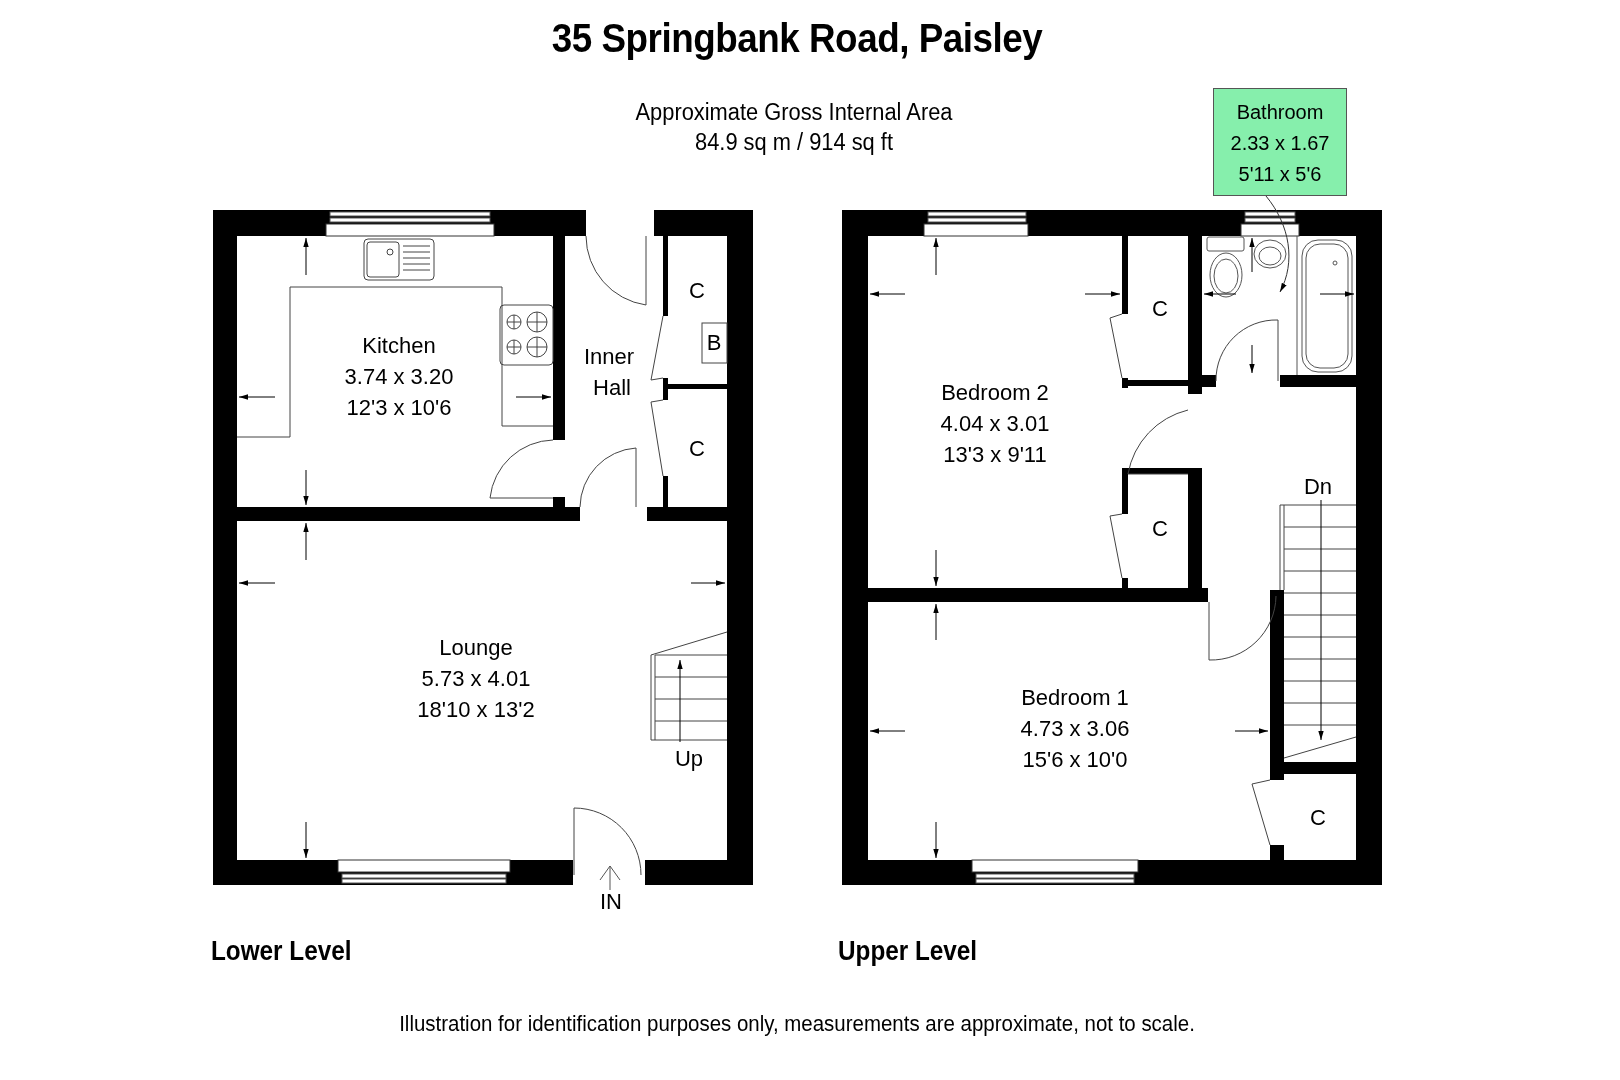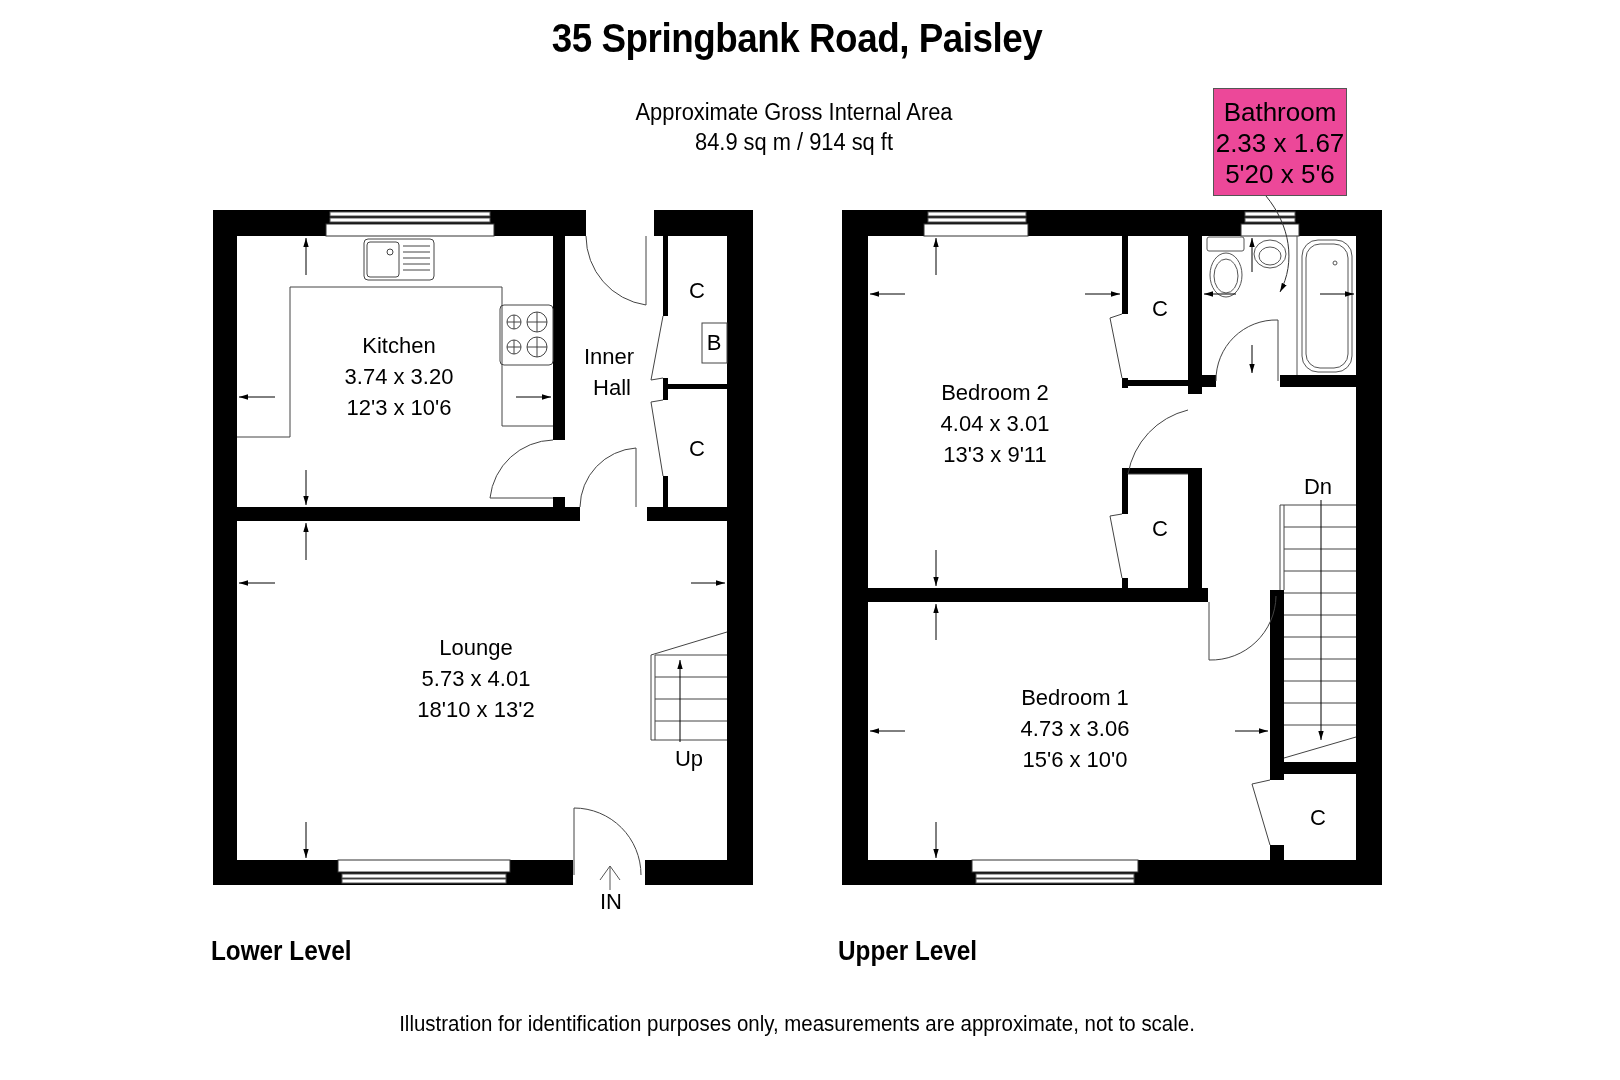--- a/index.html
+++ b/index.html
@@ -11,22 +11,22 @@
     .gia { position: absolute; left: 594px; width: 400px; text-align: center; top: 97px;
            font-size: 23px; line-height: 30px; transform: scaleX(0.95); }
     .level { position: absolute; top: 936px; font-weight: bold; font-size: 27px;
              transform: scaleX(0.9); transform-origin: 0 0; }
     .disclaimer { position: absolute; left: 0; width: 1594px; top: 1011px; text-align: center;
                   font-size: 22px; transform: scaleX(0.93); transform-origin: 797px 0; }
     svg.plan { position: absolute; left: 0; top: 0; }
     .room-label { font-family: "Liberation Sans", sans-serif; font-size: 22px; fill: #000; }
     .small-label { font-family: "Liberation Sans", sans-serif; font-size: 22px; fill: #000; }
     .callout { position: absolute; left: 1213px; top: 88px; width: 134px; height: 108px;
-               border: 1.5px solid #555; background: #ec4899; text-align: center;
-               font-size: 26px; line-height: 31px; padding-top: 8px; box-sizing: border-box; }
+               border: 1.5px solid #555; background: #86efac; text-align: center;
+               font-size: 20px; line-height: 31px; padding-top: 8px; box-sizing: border-box; }
   </style>
 </head>
 <body>
 
 <div class="title">35 Springbank Road, Paisley</div>
 <div class="gia">
   <div>Approximate Gross Internal Area</div>
   <div>84.9 sq m / 914 sq ft</div>
 </div>
 
@@ -282,19 +282,19 @@
     <text class="room-label" x="1075" y="736" text-anchor="middle">4.73 x 3.06</text>
     <text class="room-label" x="1075" y="767" text-anchor="middle">15'6 x 10'0</text>
 
     <text class="small-label" x="1318" y="494" text-anchor="middle">Dn</text>
   </g>
 </svg>
 
 <div class="callout">
   <div>Bathroom</div>
   <div>2.33 x 1.67</div>
-  <div>5'20 x 5'6</div>
+  <div>5'11 x 5'6</div>
 </div>
 
 <div class="level" style="left:211px;">Lower Level</div>
 <div class="level" style="left:838px;">Upper Level</div>
 
 <div class="disclaimer">Illustration for identification purposes only, measurements are approximate, not to scale.</div>
 
 </body></html>

